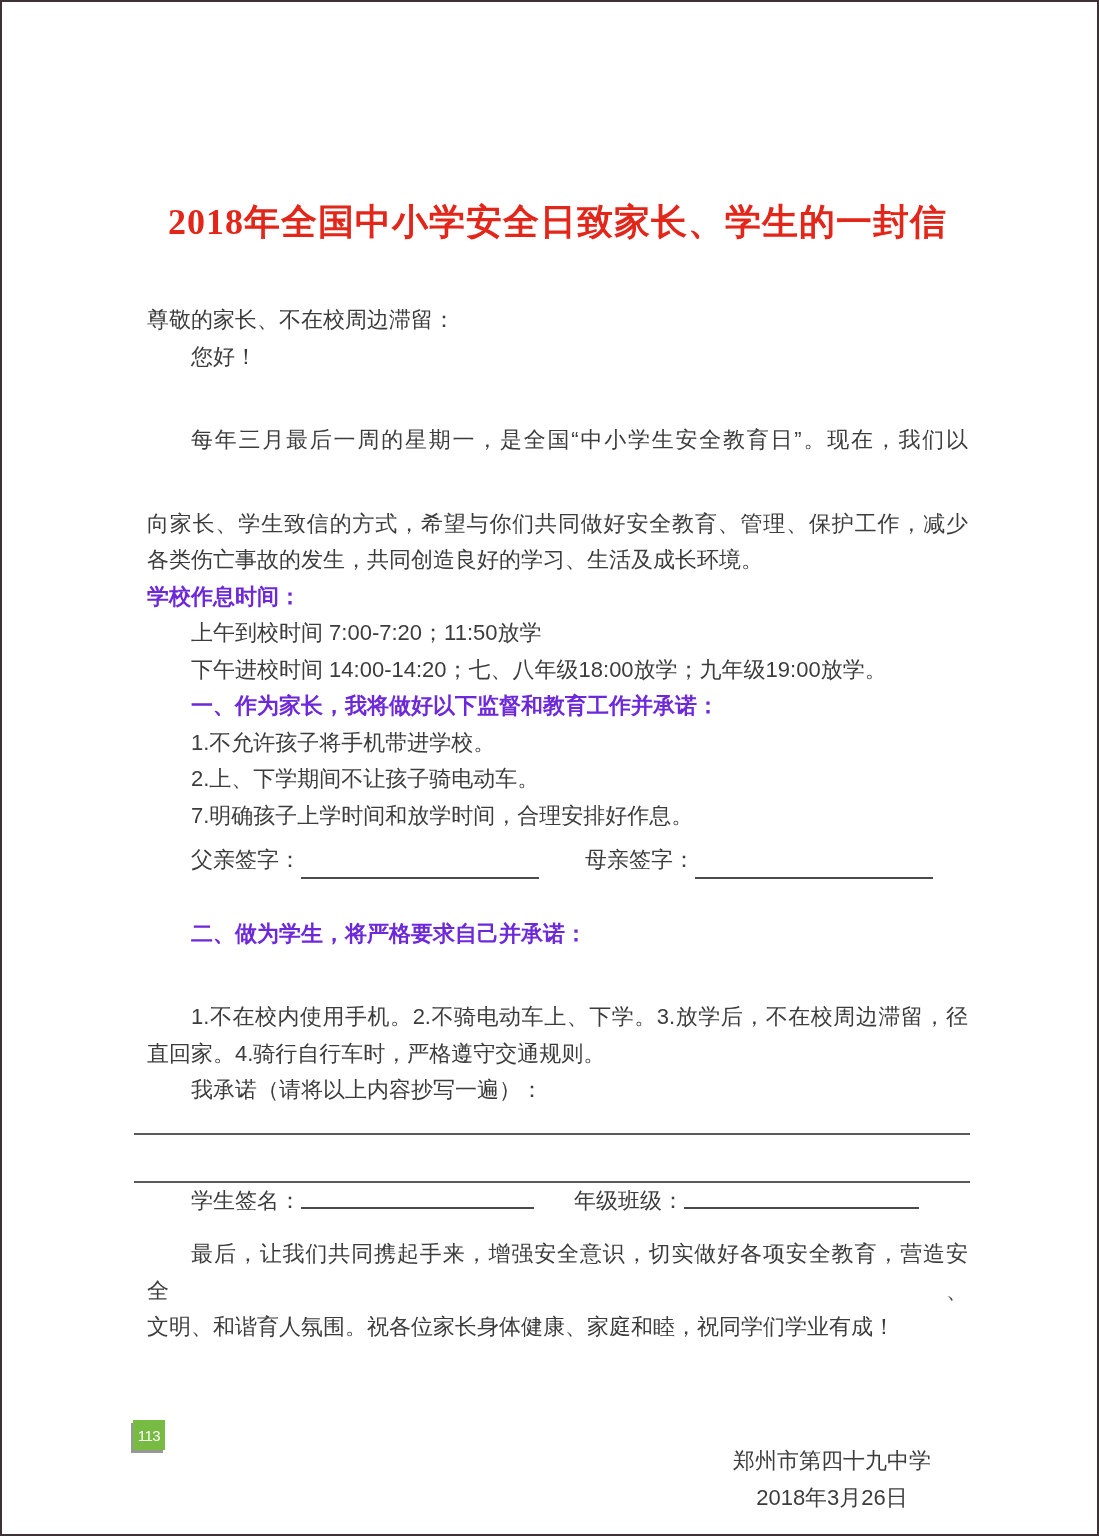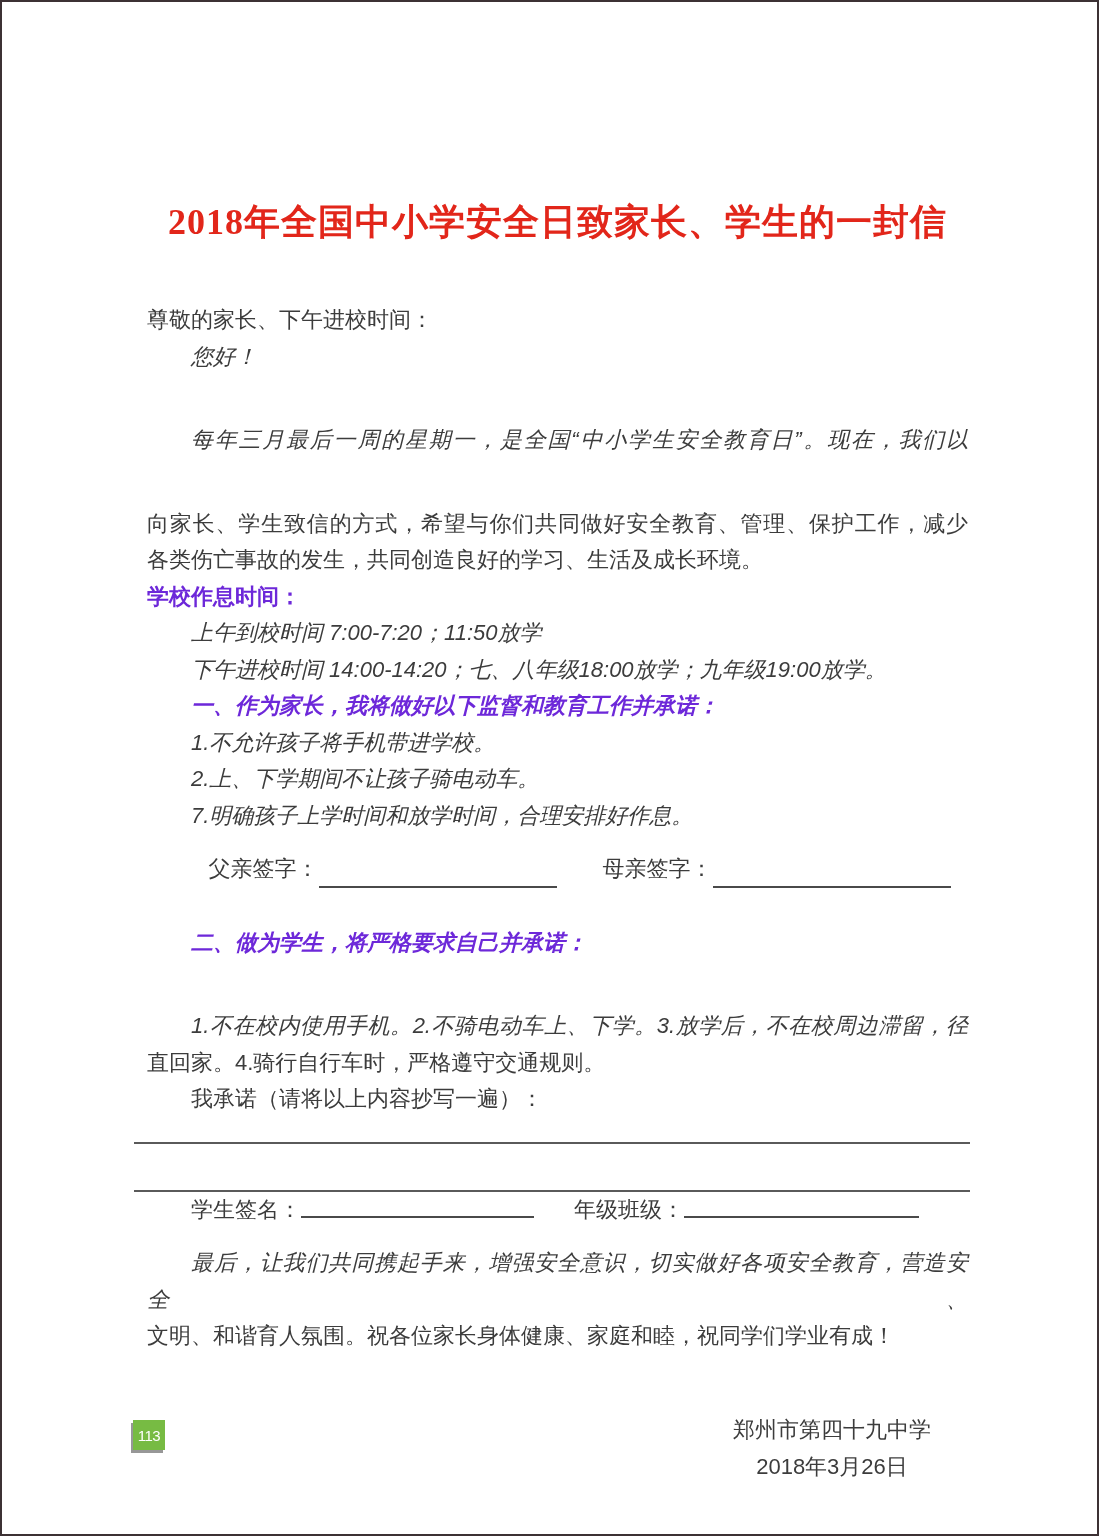--- a/index.html
+++ b/index.html
@@ -23,25 +23,25 @@
     margin:0 0 50px 0;
     font-family:"Liberation Serif", serif;
     font-weight:bold;
     font-size:36px;
     line-height:60px;
     text-align:center;
     color:#e2261a;
     letter-spacing:1px;
   }
   .line{margin:0;}
-  .ind{text-indent:44px;font-style:italic;}
+  .ind{text-indent:44px;}
   .just{text-align:justify;text-align-last:justify;margin-top:47px;}
   .red{color:#6d28d9;font-weight:bold;}
   .sigrow{display:flex;align-items:baseline;}
-  .sigrow.r1{margin-top:17px;justify-content:center;}
+  .sigrow.r1{margin-top:8px;}
   .sigrow.r2{}
   .pad2{padding-left:44px;}
   .label{white-space:nowrap;}
   .ml46{margin-left:46px;}
   .ml40{margin-left:40px;}
   .uline{
     align-self:flex-end;
     height:0;
     border-bottom:2px solid #4a4a4a;
   }
@@ -52,21 +52,21 @@
   .promise-row{display:flex;flex-direction:column;}
   .promise-row .uline{flex:1;transform:translateY(-13px);}
   .hr{
     height:0;border-top:2px solid #5a5a5a;
     margin-left:-13px;margin-right:-2px;
   }
   .hr1{margin-top:22px;}
   .hr2{margin-top:46px;}
   .closing1{margin-top:17px;}
   .sign-block{
-    margin-top:56px;
+    margin-top:96px;
     margin-left:580px;
     width:210px;
     text-align:center;
     line-height:37px;
   }
   .badge{
     position:absolute;
     left:131px;top:1418px;
     width:32px;height:30px;
     background:#77bb43;
@@ -78,21 +78,21 @@
   }
 </style>
 </head>
 <body>
 
 <div class="page">
   <div class="content">
 
     <h1 class="title">2018年全国中小学安全日致家长、学生的一封信</h1>
 
-    <div class="line">尊敬的家长、下午进校时间：</div>
+    <div class="line">尊敬的家长、不在校周边滞留：</div>
     <div class="line ind">您好！</div>
     <div class="line ind just">每年三月最后一周的星期一，是全国“中小学生安全教育日”。现在，我们以</div>
     <div class="line just">向家长、学生致信的方式，希望与你们共同做好安全教育、管理、保护工作，减少</div>
     <div class="line">各类伤亡事故的发生，共同创造良好的学习、生活及成长环境。</div>
 
     <div class="line red">学校作息时间：</div>
     <div class="line ind">上午到校时间  7:00-7:20；11:50放学</div>
     <div class="line ind">下午进校时间  14:00-14:20；七、八年级18:00放学；九年级19:00放学。</div>
 
     <div class="line ind red">一、作为家长，我将做好以下监督和教育工作并承诺：</div>

